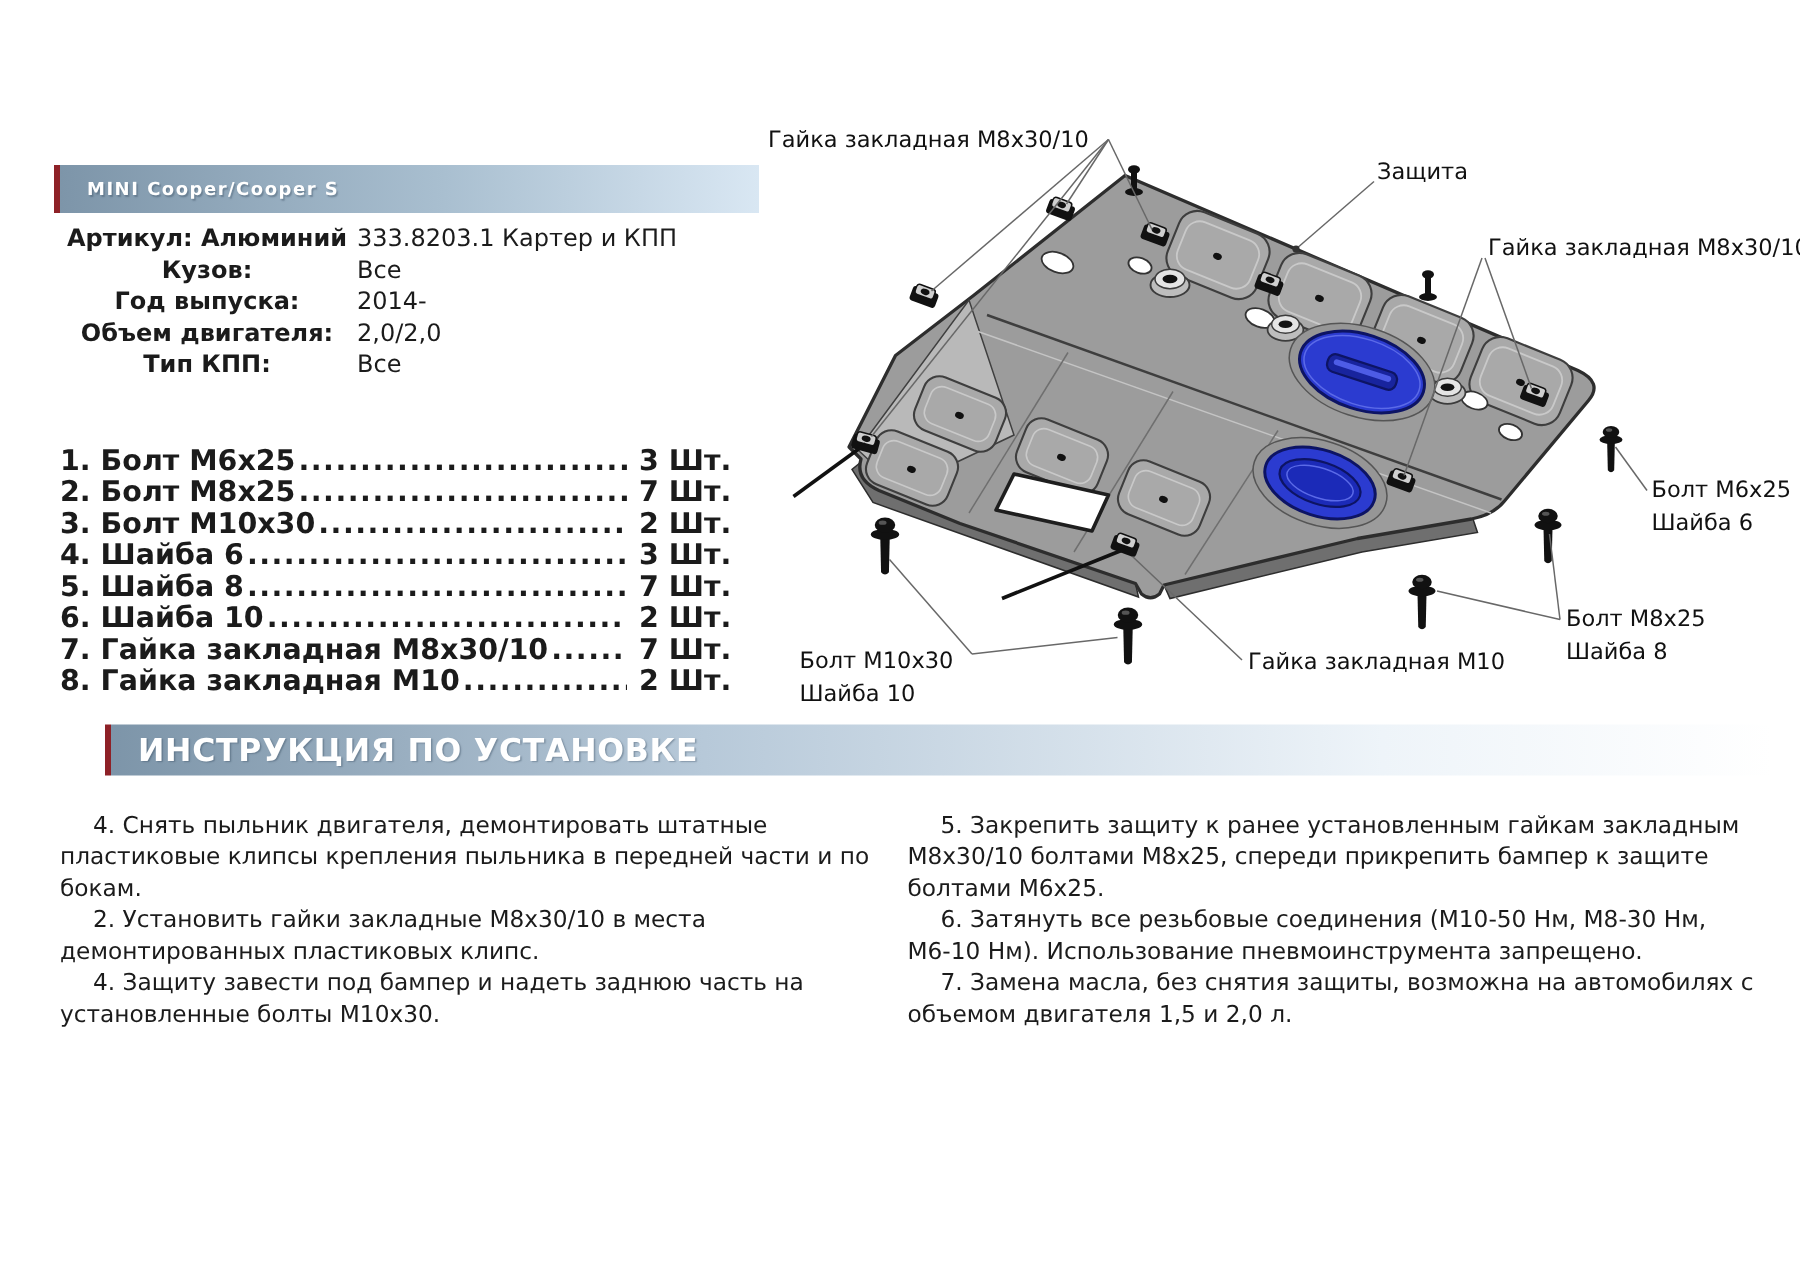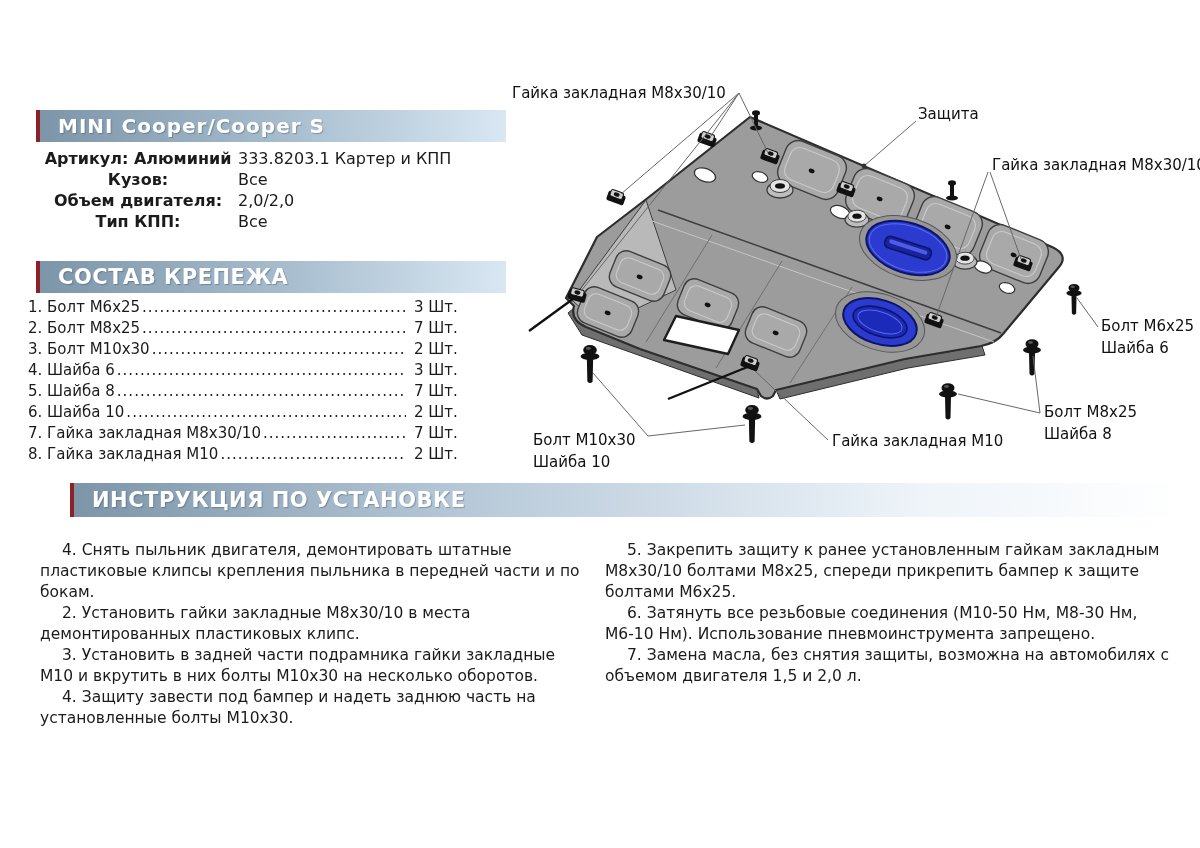--- a/index.html
+++ b/index.html
@@ -5,34 +5,34 @@
   html,body{margin:0;padding:0;background:#ffffff;}
   .page{position:relative;width:1200px;height:848px;background:#ffffff;overflow:hidden;
         font-family:"DejaVu Sans","Liberation Sans",sans-serif;color:#1b1b1b;}
   
   .bar{position:absolute;left:36px;border-left:4px solid #8e2127;box-sizing:border-box;
        display:flex;align-items:center;}
   .bar span{color:#ffffff;font-weight:bold;padding-left:18px;letter-spacing:0.5px;
             text-shadow:1px 1px 1px rgba(40,60,80,0.35);white-space:nowrap;}
   .bar-product{top:110px;width:470px;height:32px;
      background:linear-gradient(to right,#7d95a9 0%,#a9bfd0 55%,#d9e7f3 100%);}
-  .bar-product span{font-size:20px;letter-spacing:1px;}
+  .bar-product span{font-size:12px;letter-spacing:1px;}
   .bar-hardware{top:261px;width:470px;height:32px;
      background:linear-gradient(to right,#7d95a9 0%,#a9bfd0 55%,#d9e7f3 100%);}
   .bar-hardware span{font-size:21px;}
   .bar-instructions{top:483px;width:1134px;height:34px;
      background:linear-gradient(to right,#7d95a9 0%,#b7c9d9 35%,#eef4f9 75%,#ffffff 98%);margin-left:34px;}
   .bar-instructions span{font-size:21px;}
   
   .specs{position:absolute;left:38px;top:148px;width:462px;font-size:16px;}
   .spec-row{display:grid;grid-template-columns:200px auto;height:21px;line-height:21px;}
   .spec-label{font-weight:bold;white-space:nowrap;text-align:center;}
   .spec-value{white-space:nowrap;}
   
-  .hw-list{position:absolute;left:28px;top:297px;width:438px;font-size:15px;}
+  .hw-list{position:absolute;left:40px;top:297px;width:438px;font-size:19px;font-weight:bold;}
   .hw-row{display:flex;align-items:baseline;height:21px;line-height:21px;}
   .hw-name{white-space:nowrap;padding-right:2px;}
   .hw-dots{flex:1;overflow:hidden;white-space:nowrap;}
   .hw-dots::after{content:"......................................................................";letter-spacing:1px;}
   .hw-qty{width:52px;padding-left:8px;white-space:nowrap;}
   
   .instr-col{position:absolute;top:540px;font-size:15.5px;line-height:21px;}
   .instr-left{left:40px;width:552px;}
   .instr-right{left:605px;width:564px;}
   .instr-col p{margin:0;text-indent:22px;}
@@ -52,32 +52,33 @@
   <div class="specs">
     <div class="spec-row">
       <span class="spec-label">Артикул: Алюминий</span>
       <span class="spec-value">333.8203.1 Картер и КПП</span>
     </div>
     <div class="spec-row">
       <span class="spec-label">Кузов:</span>
       <span class="spec-value">Все</span>
     </div>
     <div class="spec-row">
+      <span class="spec-label">Год выпуска:</span>
+      <span class="spec-value">2014-</span>
+    </div>
+    <div class="spec-row">
       <span class="spec-label">Объем двигателя:</span>
       <span class="spec-value">2,0/2,0</span>
     </div>
     <div class="spec-row">
       <span class="spec-label">Тип КПП:</span>
       <span class="spec-value">Все</span>
     </div>
   </div>
 
-  <div class="bar bar-hardware">
-    <span>СОСТАВ КРЕПЕЖА</span>
-  </div>
 
   <div class="hw-list">
     <div class="hw-row">
         <span class="hw-name">1. Болт M6x25</span>
         <span class="hw-dots"></span>
         <span class="hw-qty">3 Шт.</span>
       </div>
     <div class="hw-row">
         <span class="hw-name">2. Болт M8x25</span>
         <span class="hw-dots"></span>
@@ -252,21 +253,20 @@
     <text x="832" y="446">Гайка закладная M10</text>
   </svg>
 
   <div class="bar bar-instructions">
     <span>ИНСТРУКЦИЯ ПО УСТАНОВКЕ</span>
   </div>
 
   <div class="instr-col instr-left">
     <p>4. Снять пыльник двигателя, демонтировать штатные пластиковые клипсы крепления пыльника в передней части и по бокам.</p>
     <p>2. Установить гайки закладные M8x30/10 в места демонтированных пластиковых клипс.</p>
-    <p>3. Установить в задней части подрамника гайки закладные M10 и вкрутить в них болты M10x30 на несколько оборотов.</p>
     <p>4. Защиту завести под бампер и надеть заднюю часть на установленные болты M10x30.</p>
   </div>
   <div class="instr-col instr-right">
     <p>5. Закрепить защиту к ранее установленным гайкам закладным M8x30/10 болтами M8x25, спереди прикрепить бампер к защите болтами M6x25.</p>
     <p>6. Затянуть все резьбовые соединения (M10-50 Нм, M8-30 Нм, M6-10 Нм). Использование пневмоинструмента запрещено.</p>
     <p>7. Замена масла, без снятия защиты, возможна на автомобилях с объемом двигателя 1,5 и 2,0 л.</p>
   </div>
 
 </div>
 

